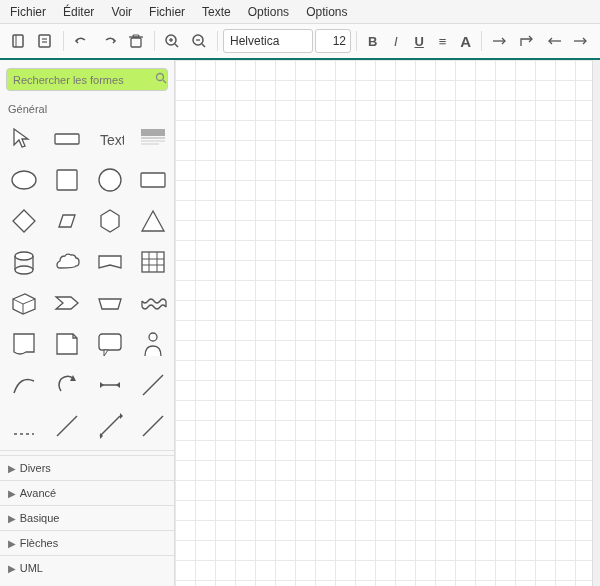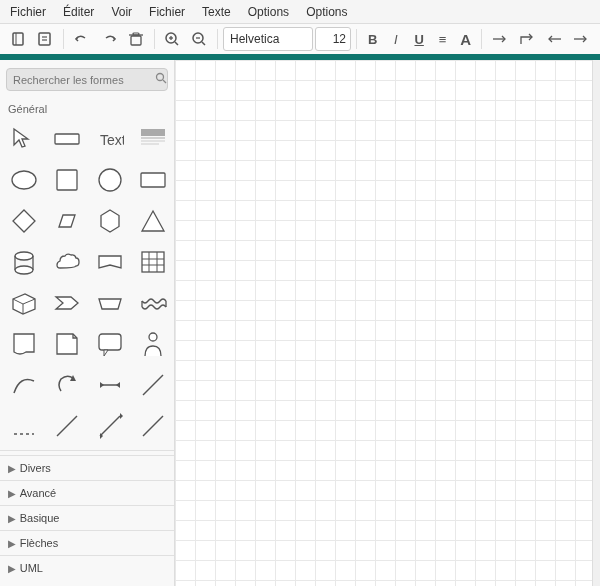--- a/index.html
+++ b/index.html
@@ -29,21 +29,21 @@
       font-size: 11px;
       font-style: italic;
     }
 
     
     .toolbar {
       display: flex;
       align-items: center;
       height: 36px;
       background: #fafafa;
-      border-bottom: 6px solid #0f766e;
+      border-bottom: 2px solid #0f766e;
       padding: 0 6px;
       gap: 2px;
     }
     .toolbar-btn {
       width: 26px;
       height: 26px;
       display: flex;
       align-items: center;
       justify-content: center;
       border: none;
@@ -115,21 +115,21 @@
       overflow-x: hidden;
     }
 
     
     .search-container {
       display: flex;
       align-items: center;
       margin: 8px 6px;
       border: 1px solid #ccc;
       border-radius: 4px;
-      background: #e5e5e5;
+      background: #bef264;
       padding: 3px 6px;
     }
     .search-input {
       border: none;
       outline: none;
       font-size: 11px;
       flex: 1;
       color: #666;
       background: transparent;
     }

